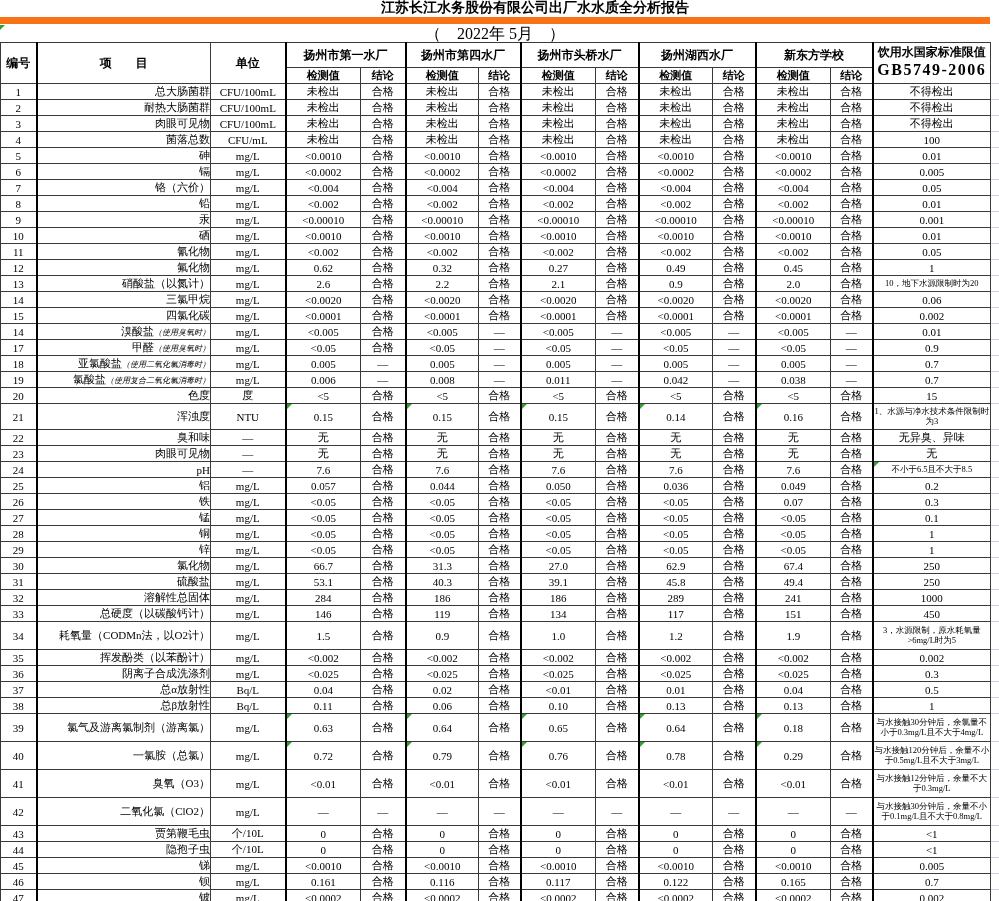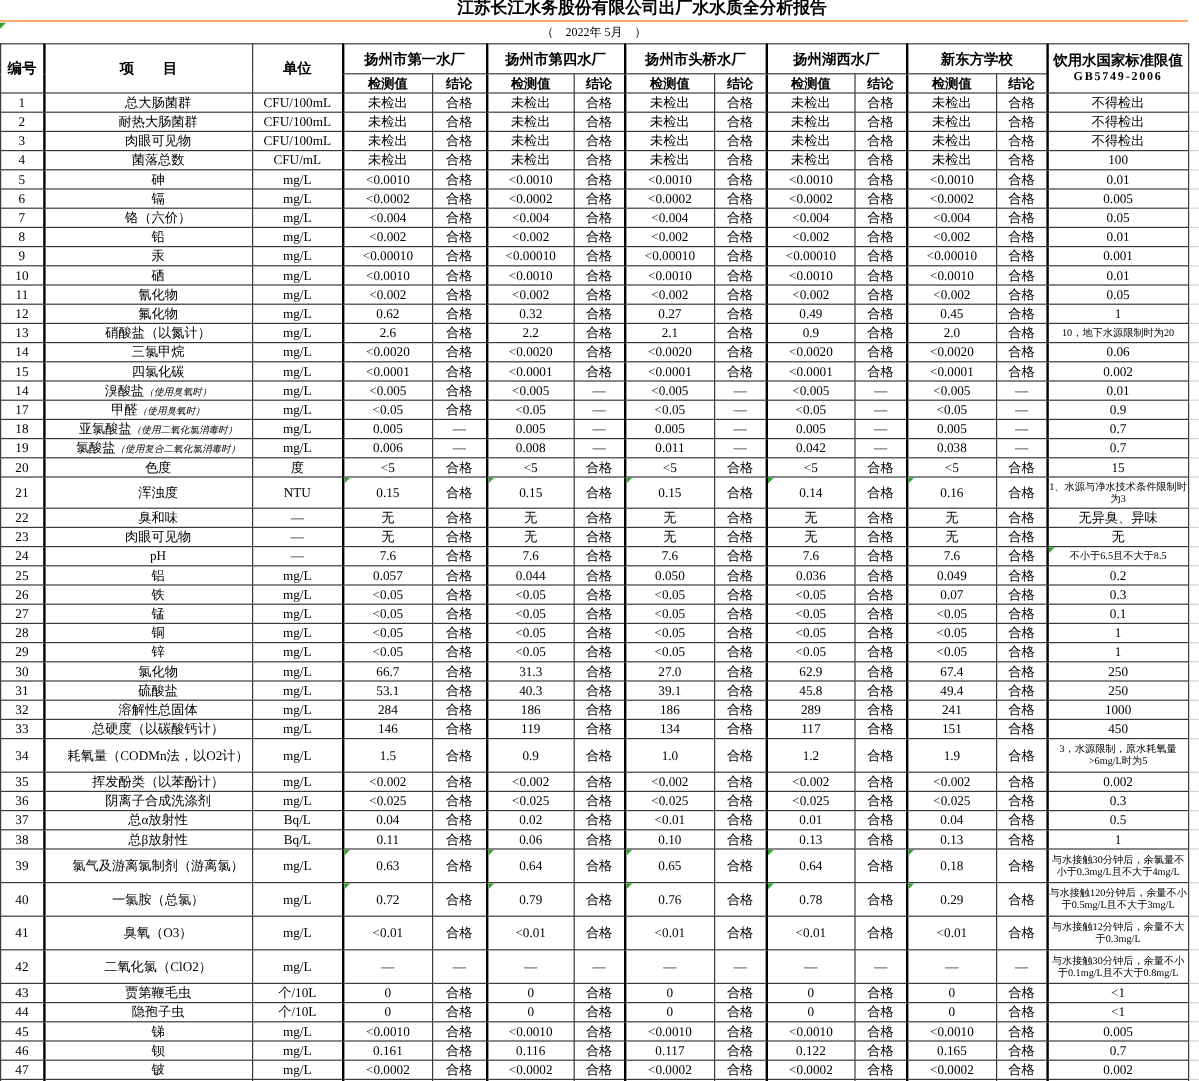--- a/index.html
+++ b/index.html
@@ -2,35 +2,35 @@
 <html><head>
 <meta charset="utf-8">
 <style>
   html,body{margin:0;padding:0;background:#fff;}
   .sheet{
     position:relative;width:999px;height:901px;overflow:hidden;background:#fff;
     font-family:"Liberation Serif","DejaVu Serif",serif;color:#000;
   }
   .title{width:990px;height:17px;line-height:15px;text-align:center;
     font-weight:bold;font-size:14px;white-space:nowrap;padding-left:40px;}
-  .subtitle{position:relative;width:990px;height:18px;border-top:1px solid #f97316;
-    text-align:center;font-size:10px;line-height:20px;}
+  .subtitle{position:relative;width:990px;height:18px;border-top:7px solid #f97316;
+    text-align:center;font-size:16px;line-height:20px;}
   .subtitle .tri{top:1px;}
   table{border-collapse:collapse;table-layout:fixed;width:999px;}
   th,td{border:1px solid #3a3a3a;padding:0;overflow:hidden;white-space:nowrap;vertical-align:middle;}
   thead th{font-weight:bold;font-size:12px;text-align:center;}
   thead tr.subhead th{font-size:11px;}
   td.c{text-align:center;font-size:11px;}
-  td.item{text-align:center;padding-left:16px;font-size:11px;}
+  td.item{text-align:right;padding-left:16px;font-size:11px;}
   td.item .note{font-size:8px;font-style:italic;}
   td.v,td.std{position:relative;}
   td.std.small{font-size:8.5px;white-space:normal;line-height:1.15;text-align:center;}
   .gl{border-left-width:2px;border-left-color:#000;}
   th.std-h div{line-height:1.3;}
-  th.std-h .gb{letter-spacing:1.5px;font-size:10px;}
+  th.std-h .gb{letter-spacing:1.5px;font-size:16px;}
   .strip, thead th.strip{border:none;border-bottom:1px solid #c8d4e6;background:#fff;}
   .tri{position:absolute;left:0;top:0;width:0;height:0;
     border-top:5px solid #2fa42f;border-right:5px solid transparent;}
 </style>
 </head>
 <body>
 
 <div class="sheet">
   <div class="title">江苏长江水务股份有限公司出厂水水质全分析报告</div>
   <div class="subtitle">

